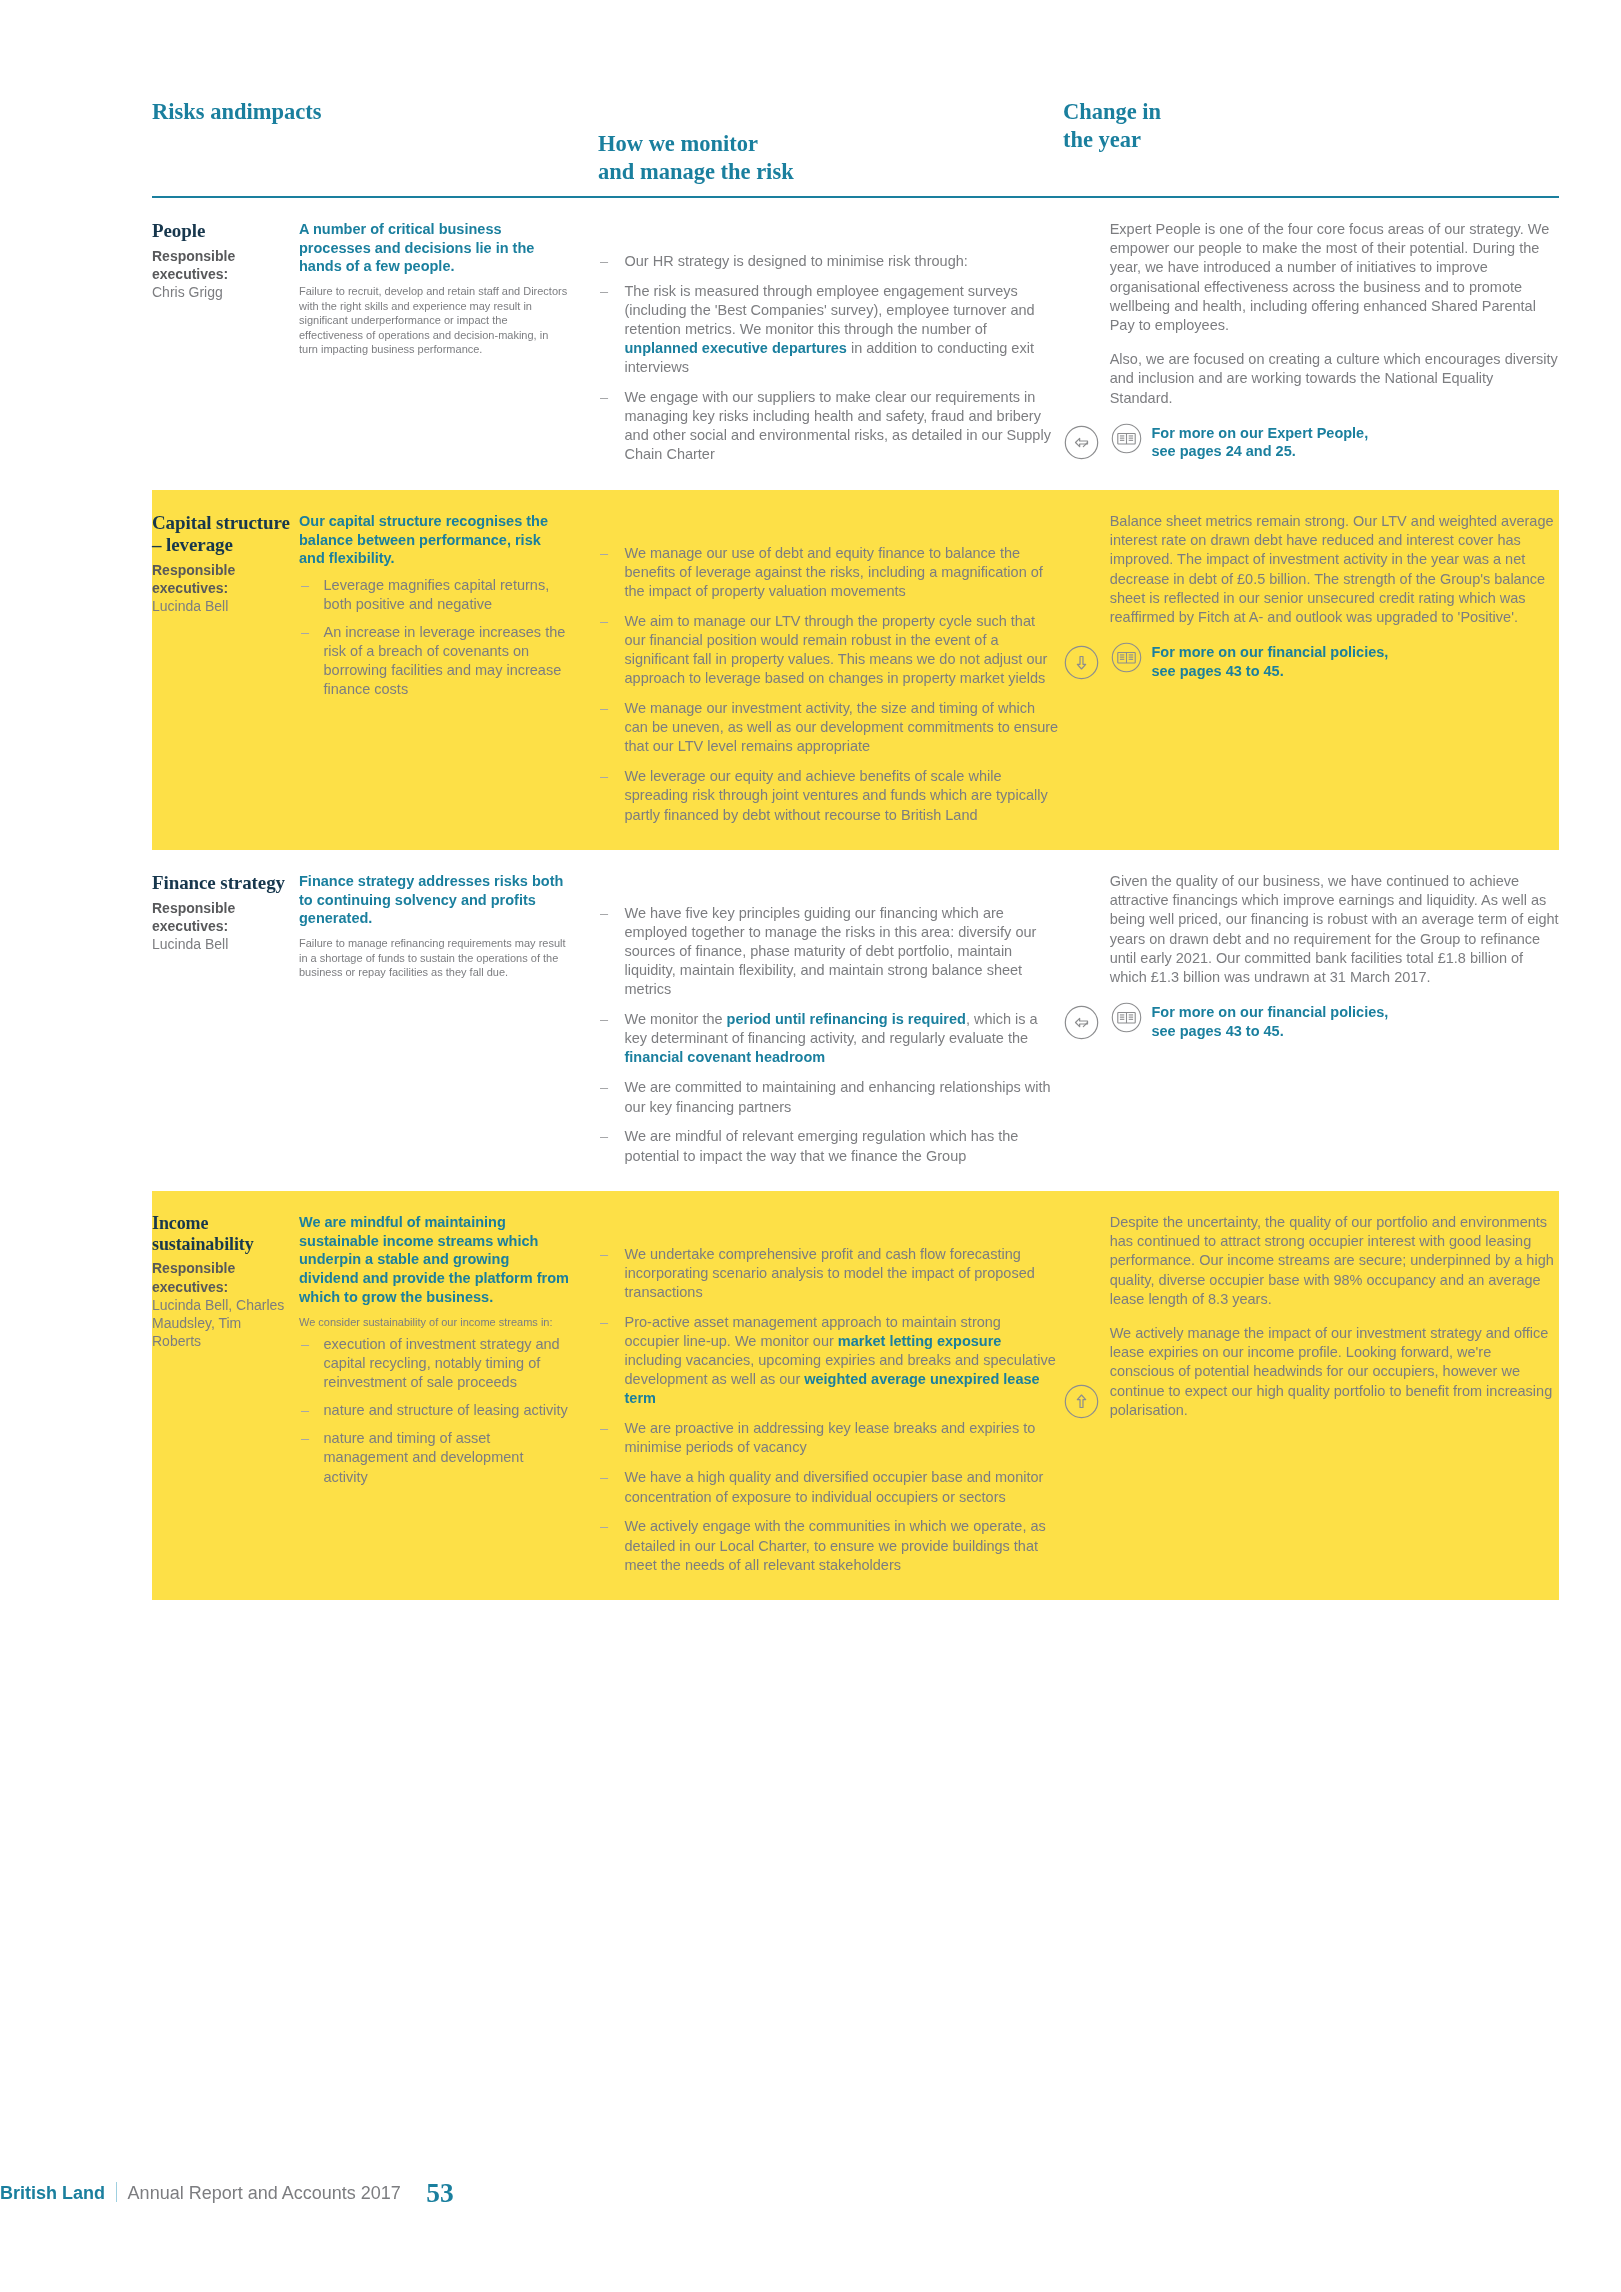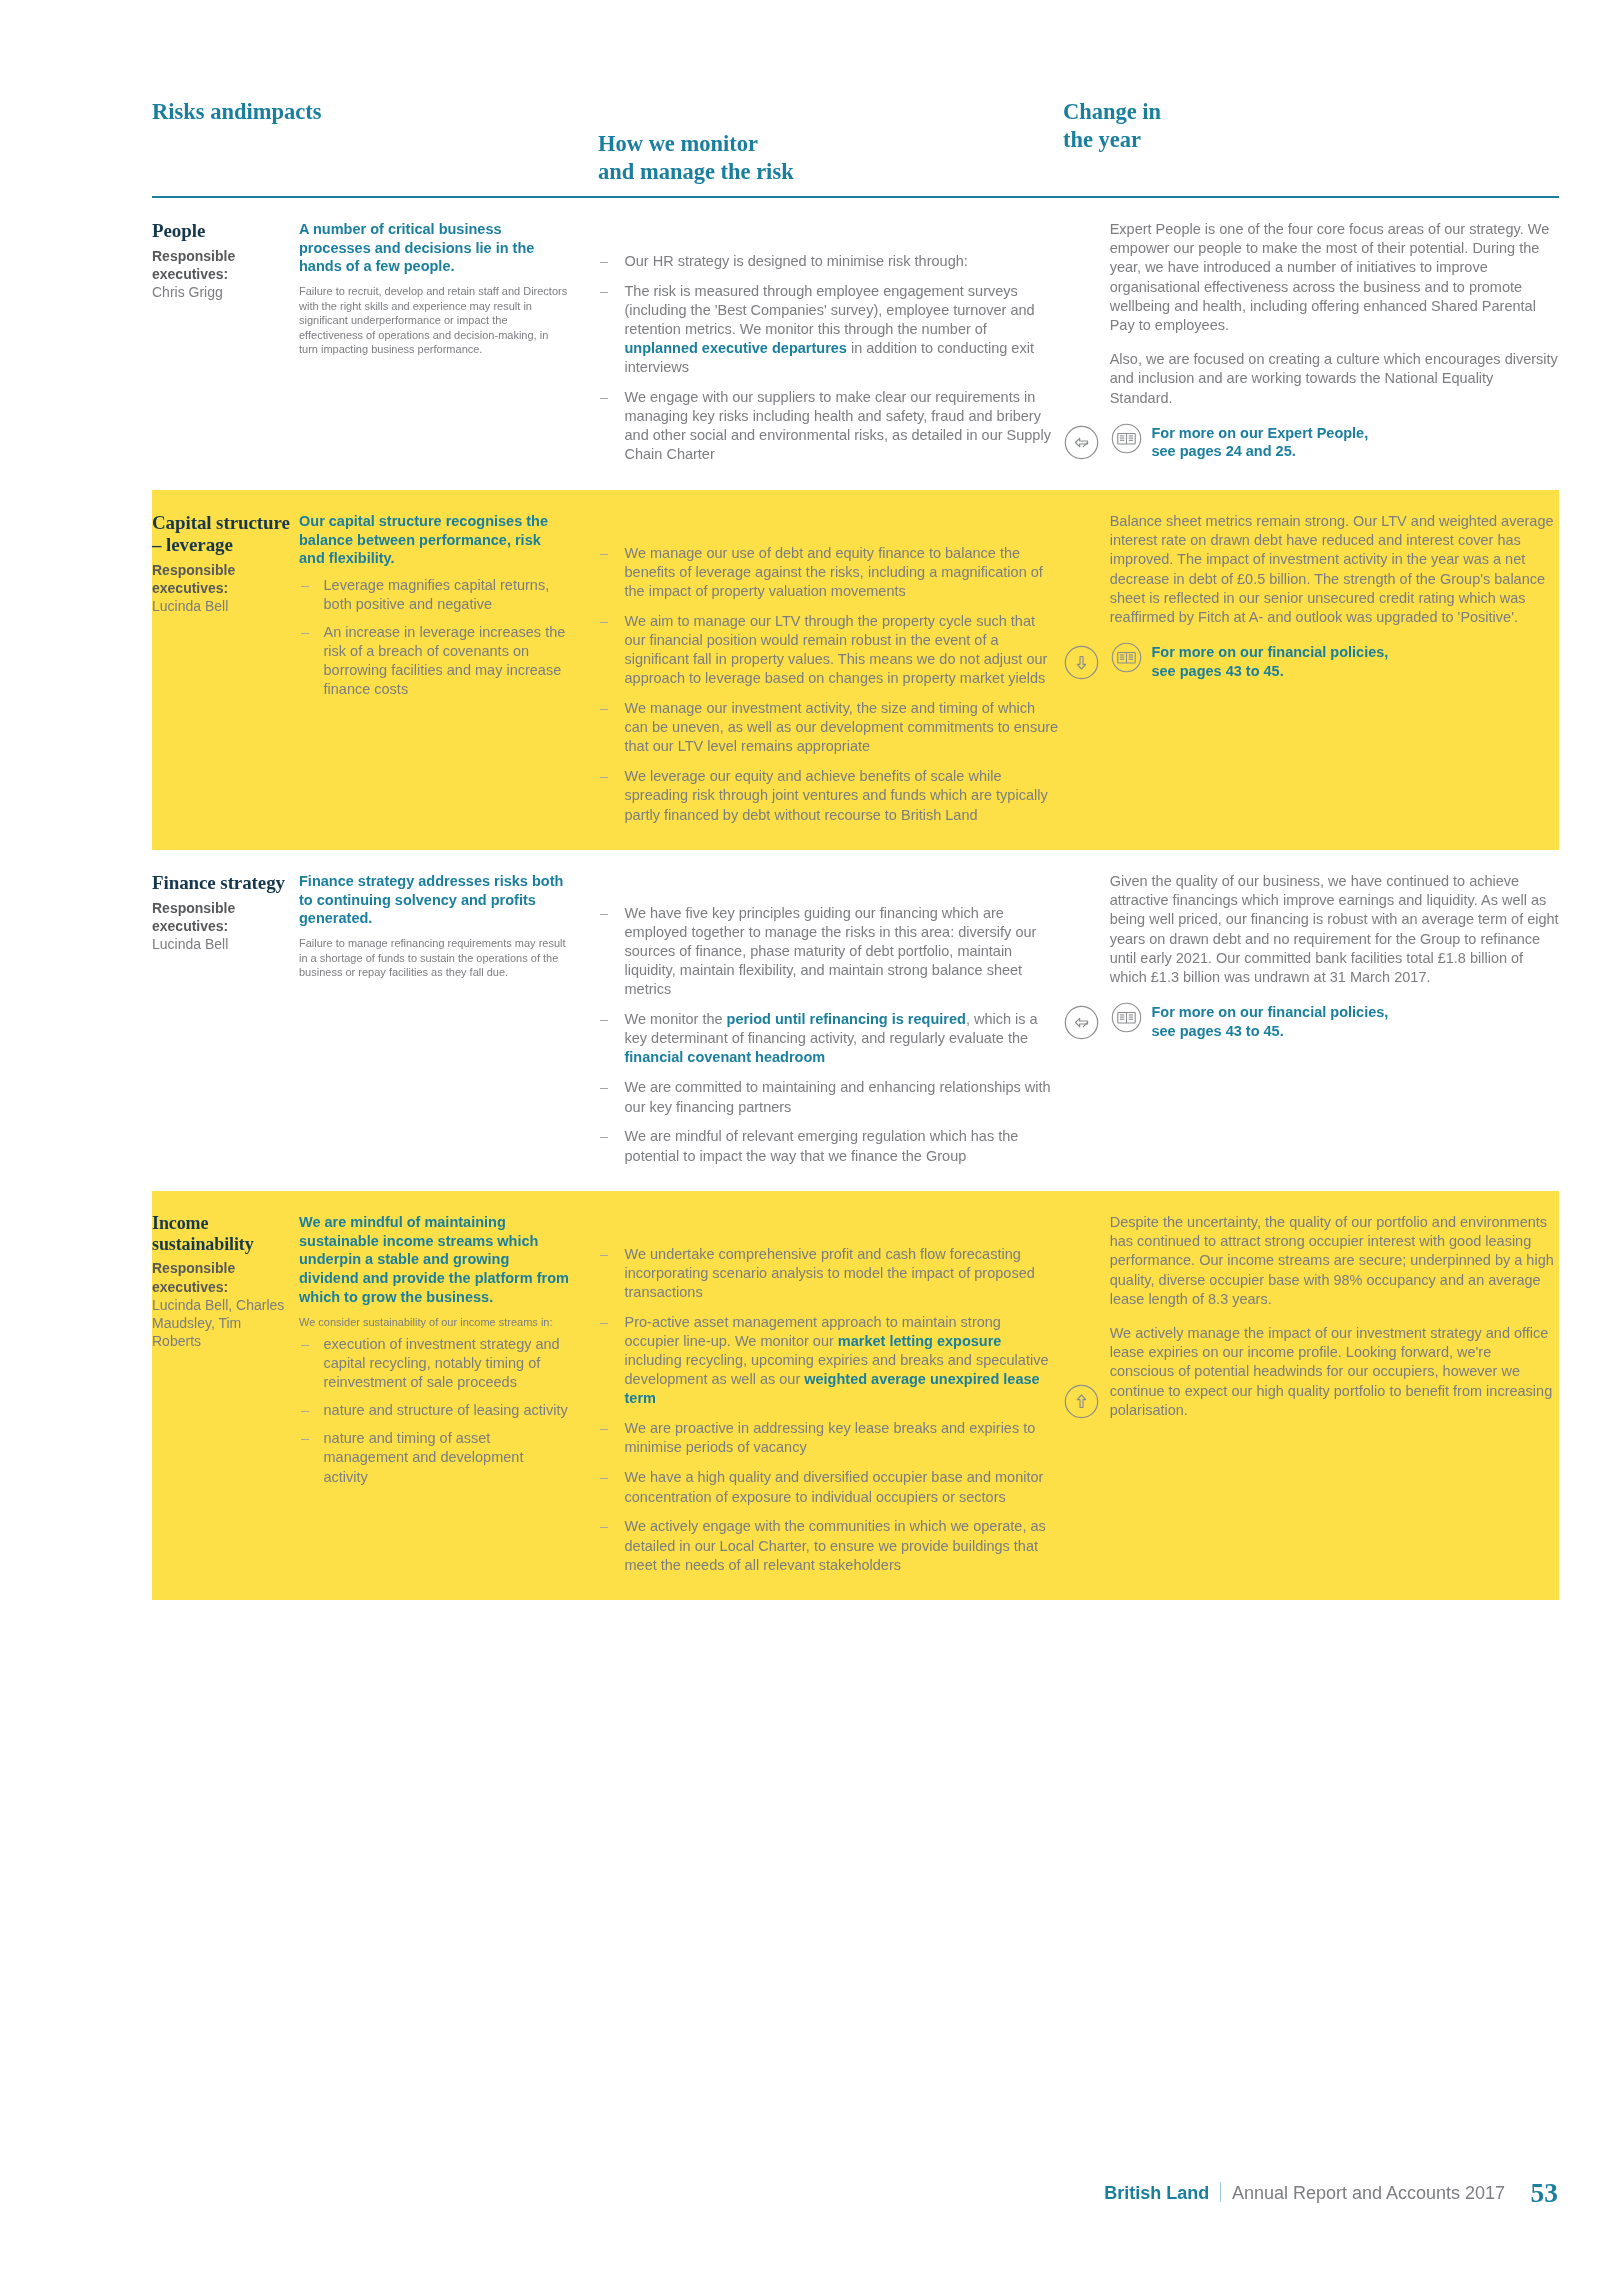--- a/index.html
+++ b/index.html
@@ -196,21 +196,20 @@
   }
   .ref .ref-text .l2 { display: block; }
 
   
   .footer {
     position: absolute;
     left: 0;
     right: 63px;
     bottom: 86px;
     display: flex;
-    justify-content: flex-end;
     align-items: baseline;
   }
   .footer .brand {
     font-size: 18px;
     font-weight: bold;
     color: #1a7f9e;
   }
   .footer .divider {
     display: inline-block;
     width: 1px;
@@ -445,21 +444,21 @@
             <li>execution of investment strategy and capital recycling, notably timing of reinvestment of sale proceeds</li>
             <li>nature and structure of leasing activity</li>
             <li>nature and timing of asset management and development activity</li>
           </ul>
         </div>
       </div>
 
       <div class="col-b">
         <ul class="dash monitor-list">
           <li>We undertake comprehensive profit and cash flow forecasting incorporating scenario analysis to model the impact of proposed transactions</li>
-          <li><span>Pro-active asset management approach to maintain strong occupier line-up. We monitor our </span><span class="hl">market letting exposure</span><span> including recycling, upcoming expiries and breaks and speculative development as well as our </span><span class="hl">weighted average unexpired lease term</span></li>
+          <li><span>Pro-active asset management approach to maintain strong occupier line-up. We monitor our </span><span class="hl">market letting exposure</span><span> including vacancies, upcoming expiries and breaks and speculative development as well as our </span><span class="hl">weighted average unexpired lease term</span></li>
           <li>We are proactive in addressing key lease breaks and expiries to minimise periods of vacancy</li>
           <li>We have a high quality and diversified occupier base and monitor concentration of exposure to individual occupiers or sectors</li>
           <li>We actively engage with the communities in which we operate, as detailed in our Local Charter, to ensure we provide buildings that meet the needs of all relevant stakeholders</li>
         </ul>
       </div>
 
       <div class="col-c">
         <div class="change-block">
           <span class="icon-circle">
             <svg viewBox="0 0 40 40" fill="none" stroke="#8c8d8f" stroke-width="1.3">

